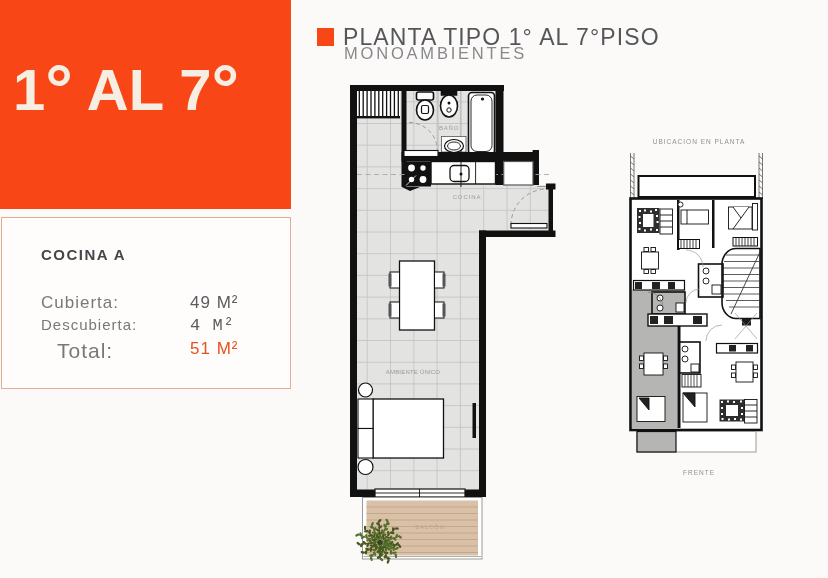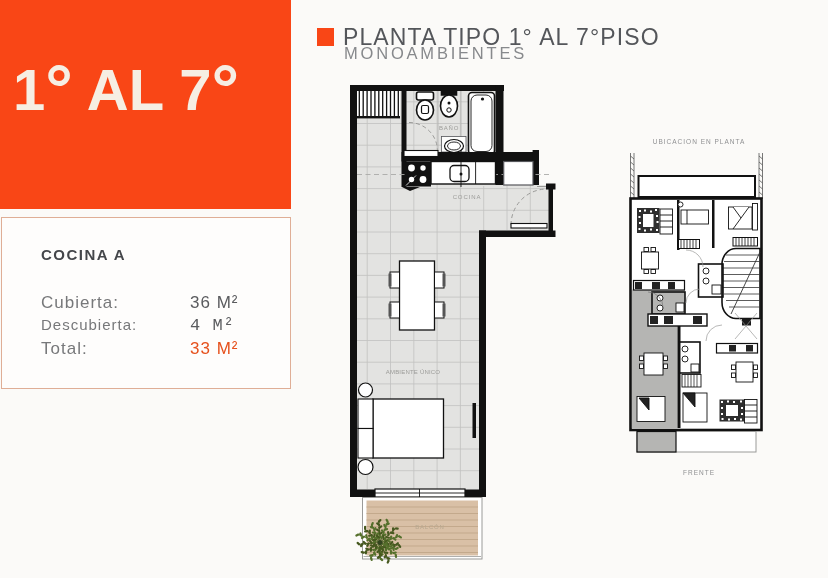--- a/index.html
+++ b/index.html
@@ -12,27 +12,27 @@
 
 <div class="abs" style="left:0;top:0;width:291px;height:209px;background:#f94616;"></div>
 
 <div class="abs" style="left:13px;top:59px;width:291px;color:#f6eee3;font-size:58px;line-height:62px;font-weight:bold;letter-spacing:0px;">1<span style="font-size:69px;line-height:62px;vertical-align:top;">°</span> AL 7<span style="font-size:69px;line-height:62px;vertical-align:top;">°</span></div>
 
 <div class="abs" style="left:1px;top:217px;width:288px;height:170px;border:1px solid #dfae96;background:#fefdfc;"></div>
 
 <div class="abs" style="left:41px;top:246px;color:#44464a;font-size:15px;font-weight:bold;letter-spacing:1.5px;">COCINA A</div>
 
 <div class="abs" style="left:41px;top:293px;color:#77787a;font-size:17px;letter-spacing:1px;">Cubierta:</div>
-<div class="abs" style="left:190px;top:293px;color:#5a5b5e;font-size:17px;letter-spacing:1px;">36 M²</div>
+<div class="abs" style="left:190px;top:293px;color:#5a5b5e;font-size:17px;letter-spacing:1px;">49 M²</div>
 
 <div class="abs" style="left:41px;top:316px;color:#77787a;font-size:15px;letter-spacing:1px;">Descubierta:</div>
 <div class="abs" style="left:190px;top:316px;color:#5a5b5e;font-size:17px;letter-spacing:1px;font-family:Liberation Mono, monospace;">4 M²</div>
 
-<div class="abs" style="left:41px;top:339px;color:#77787a;font-size:17px;letter-spacing:1px;">Total:</div>
-<div class="abs" style="left:190px;top:339px;color:#e6511d;font-size:17px;letter-spacing:1px;">33 M²</div>
+<div class="abs" style="left:57px;top:339px;color:#77787a;font-size:21px;letter-spacing:1px;">Total:</div>
+<div class="abs" style="left:190px;top:339px;color:#e6511d;font-size:17px;letter-spacing:1px;">51 M²</div>
 
 <div class="abs" style="left:317px;top:28px;width:17px;height:18px;background:#f94616;"></div>
 
 <div class="abs" style="left:343px;top:24px;color:#54565a;font-size:23px;font-weight:normal;letter-spacing:1.1px;">PLANTA TIPO 1° AL 7°PISO</div>
 
 <div class="abs" style="left:344px;top:44px;color:#87898c;font-size:16.5px;letter-spacing:2.8px;">MONOAMBIENTES</div>
 
 <svg class="abs" style="left:345px;top:80px;" width="215" height="485" viewBox="345 80 215 485">
 
   <g>

